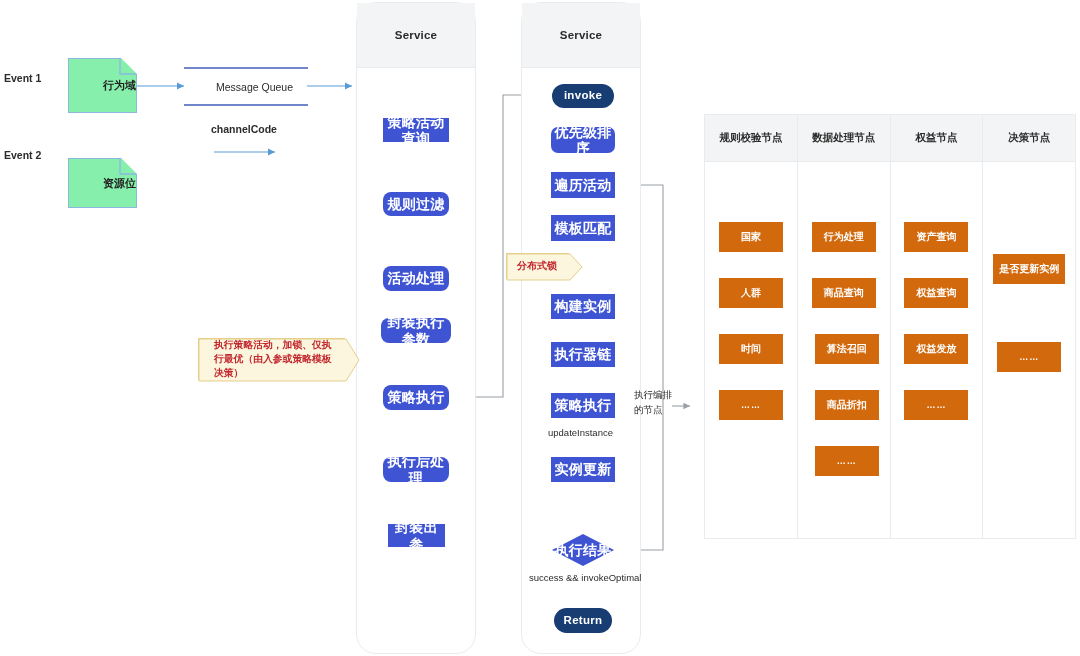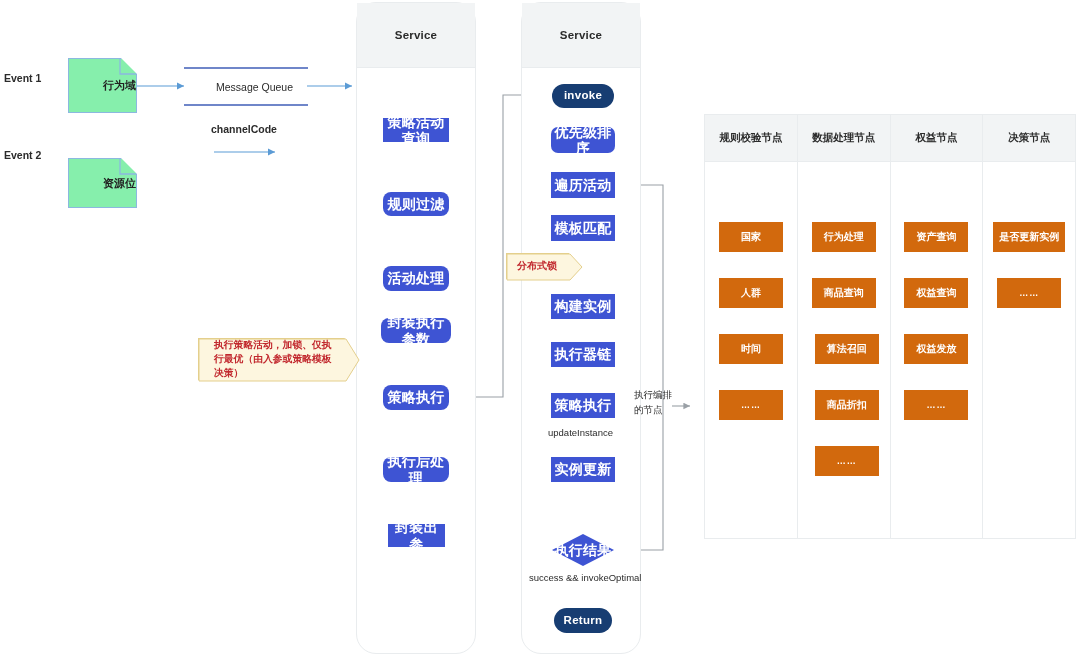--- a/index.html
+++ b/index.html
@@ -81,21 +81,21 @@
 
   
   .tbl{
     position:absolute;background:#ffffff;border:1px solid #e9ecee;
     box-sizing:border-box;display:flex;
   }
   .tcol{
     flex:1 1 0;border-right:1px solid #e9ecee;position:relative;
     display:flex;flex-direction:column;align-items:center;
   }
-  .tcol:last-child{border-right:none;}
+  .tcol:last-child{border-right:none;gap:32px;}
   .thead{
     width:100%;height:46px;background:#f2f4f5;
     border-bottom:1px solid #e9ecee;
     display:flex;align-items:center;justify-content:center;
     font-size:10.5px;font-weight:bold;color:#2b2b2b;
   }
   .tcell{
     width:64px;height:30px;background:#d2690d;
     color:#fff;font-size:10px;font-weight:bold;
     display:flex;align-items:center;justify-content:center;

